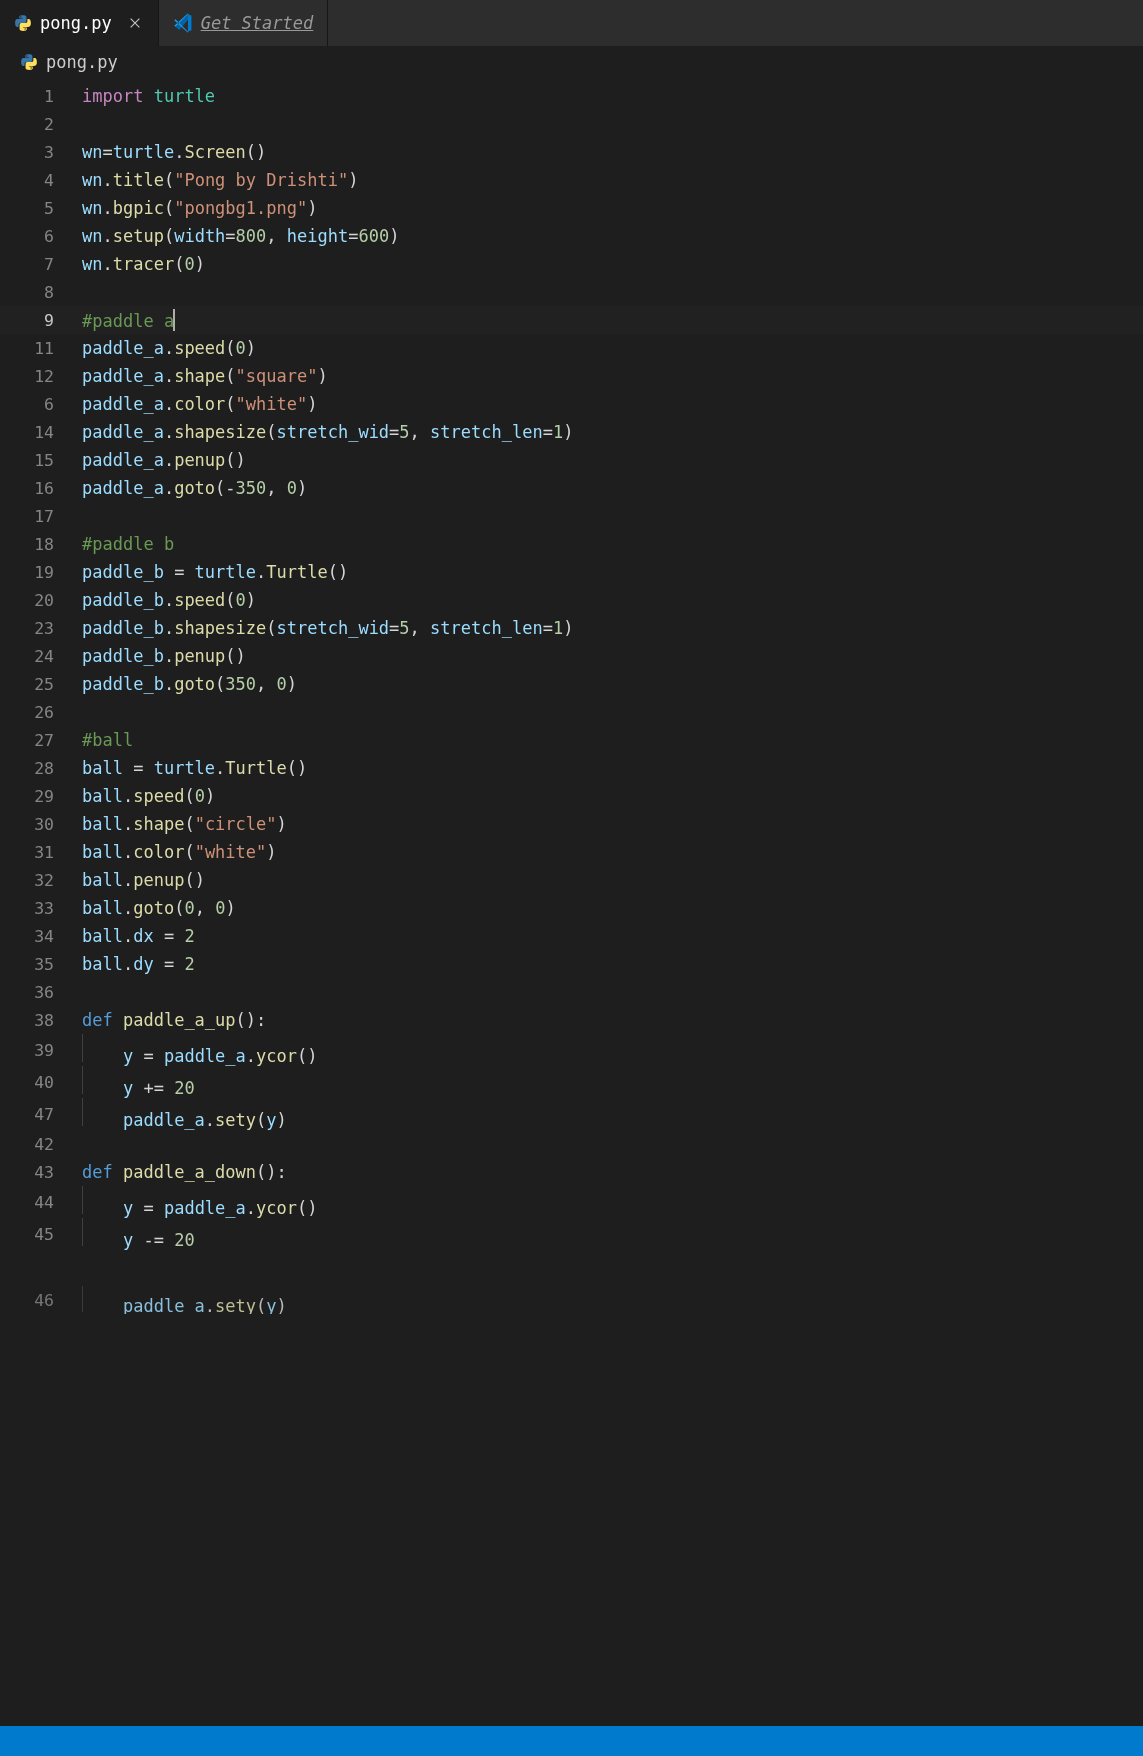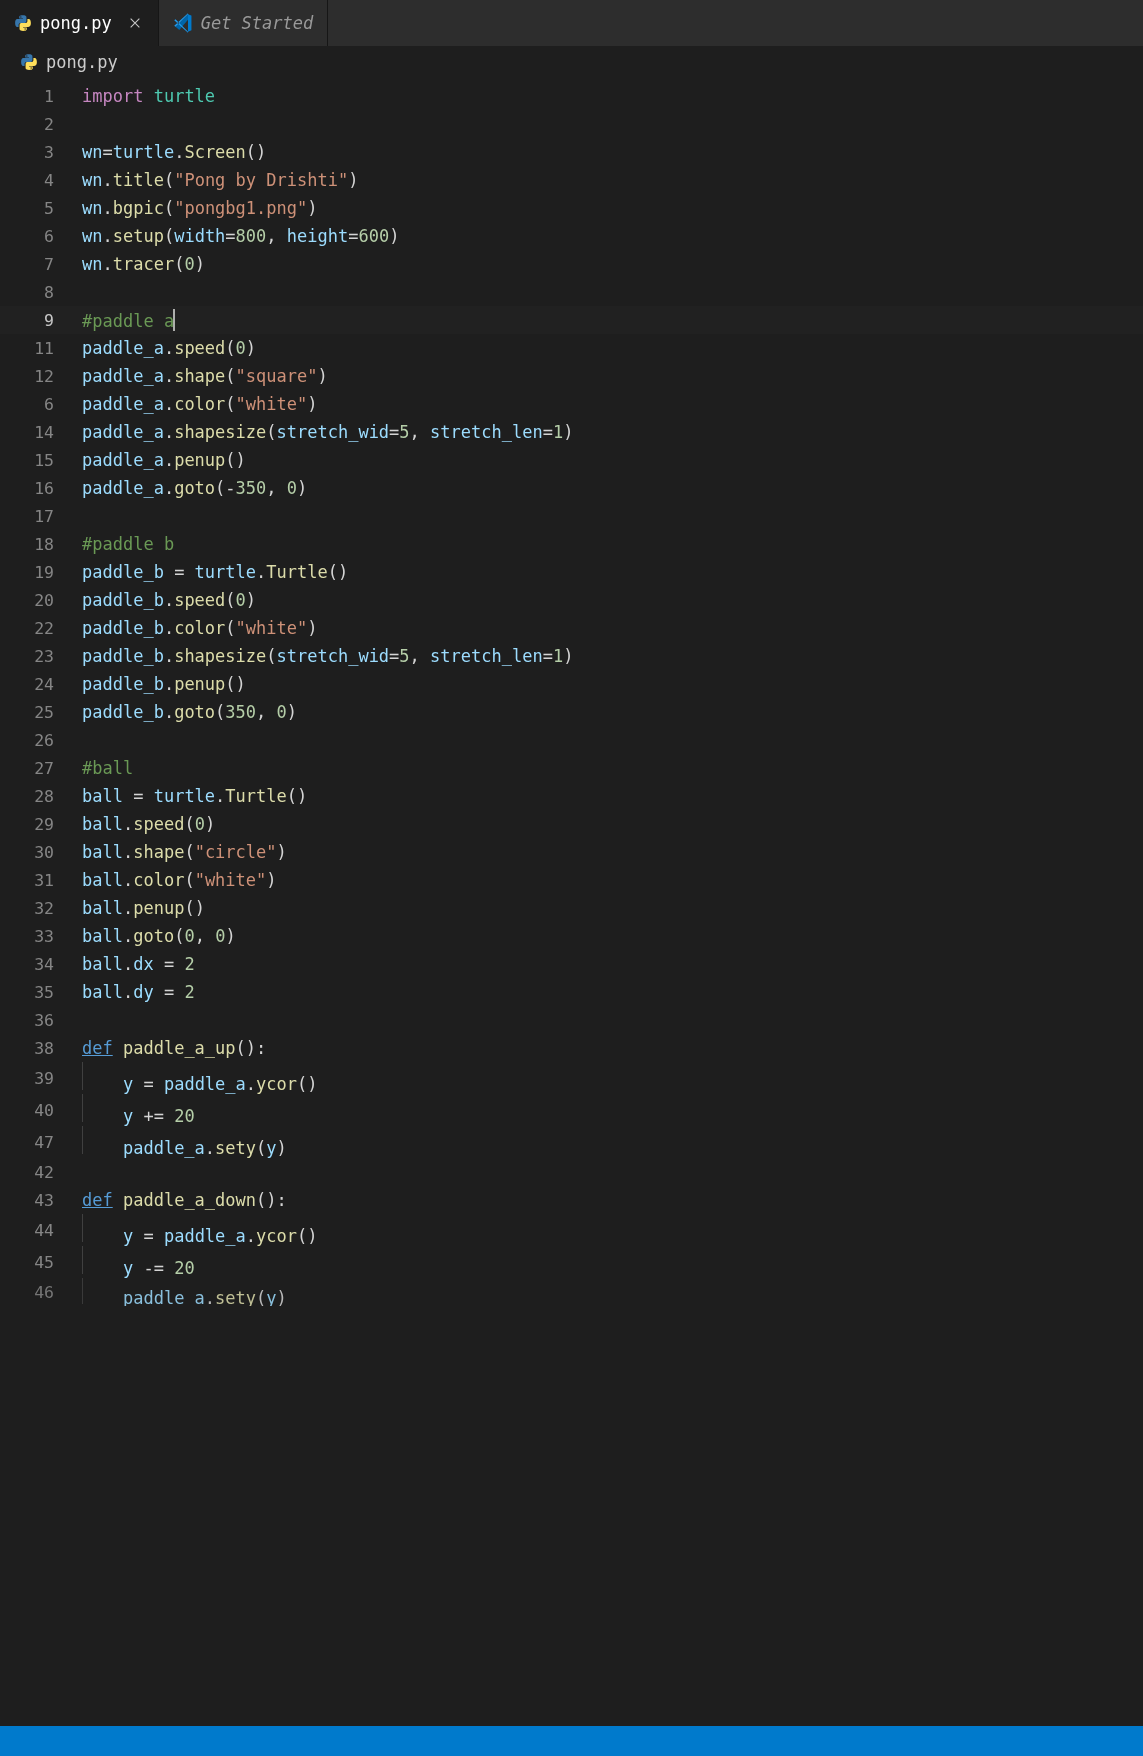--- a/index.html
+++ b/index.html
@@ -87,21 +87,21 @@
   .current{background:rgba(255,255,255,0.015);}
   .cursor{
     display:inline-block;
     width:2px;height:22px;
     background:#aeafad;
     vertical-align:-4px;
     margin-left:-1px;
   }
   
   .kw{color:var(--violet);}
-  .def{color:var(--blue);text-decoration:underline;}
+  .def{color:var(--blue);}
   .cls{color:var(--teal);}
   .fn{color:var(--yellow);}
   .id{color:var(--lightblue);}
   .str{color:var(--orange);}
   .cmt{color:var(--green);}
   .num{color:var(--num);}
   .p{color:var(--fg);}
   
   .guide{
     display:inline-block;
@@ -130,21 +130,21 @@
         <path fill="#ffdf5b" d="M16.2 30c7 0 6.5-3 6.5-3v-3.1h-6.6V23h9.4s4.5.6 4.5-6.9-3.9-7.3-3.9-7.3h-2.3v3.5s.1 3.9-3.8 3.9h-6.5s-3.6-.1-3.6 3.5v6.7S9.2 30 16.2 30zm3.6-2.1c-.6 0-1.2-.5-1.2-1.2s.5-1.2 1.2-1.2 1.2.5 1.2 1.2-.5 1.2-1.2 1.2z"></path>
       </svg>
     </span>
     <span>pong.py</span>
     <span class="close">
       <svg width="14" height="14" viewBox="0 0 16 16">
           <path stroke="#c5c5c5" stroke-width="1.3" fill="none" d="M3 3l10 10M13 3L3 13"></path>
         </svg>
     </span>
   </div>
-  <div class="tab" style="font-style:italic;">
+  <div class="tab" style="font-style:italic;text-decoration:underline;">
     <span>
       <svg width="20" height="20" viewBox="0 0 32 32">
         <path fill="#0065a9" d="M29.5 4.5 24 2l-20 20 6 5 19.5-22.5z"></path>
         <path fill="#007acc" d="M24 30l5.5-2.5V4.5L24 2v28z"></path>
         <path fill="#1f9cf0" d="M24 2 4 22l-2-1.5 22-20L24 2zM24 30 4 10l-2 1.5 22 20L24 30z"></path>
       </svg>
     </span>
     <span>Get Started</span>
   </div>
 </div>
@@ -172,21 +172,20 @@
     <div class="line"><span class="lineno">11</span><span class="code"><span class="id">paddle_a</span><span class="p">.</span><span class="fn">speed</span><span class="p">(</span><span class="num">0</span><span class="p">)</span></span></div>
     <div class="line"><span class="lineno">12</span><span class="code"><span class="id">paddle_a</span><span class="p">.</span><span class="fn">shape</span><span class="p">(</span><span class="str">"square"</span><span class="p">)</span></span></div>
     <div class="line"><span class="lineno">6</span><span class="code"><span class="id">paddle_a</span><span class="p">.</span><span class="fn">color</span><span class="p">(</span><span class="str">"white"</span><span class="p">)</span></span></div>
     <div class="line"><span class="lineno">14</span><span class="code"><span class="id">paddle_a</span><span class="p">.</span><span class="fn">shapesize</span><span class="p">(</span><span class="id">stretch_wid</span><span class="p">=</span><span class="num">5</span><span class="p">, </span><span class="id">stretch_len</span><span class="p">=</span><span class="num">1</span><span class="p">)</span></span></div>
     <div class="line"><span class="lineno">15</span><span class="code"><span class="id">paddle_a</span><span class="p">.</span><span class="fn">penup</span><span class="p">()</span></span></div>
     <div class="line"><span class="lineno">16</span><span class="code"><span class="id">paddle_a</span><span class="p">.</span><span class="fn">goto</span><span class="p">(-</span><span class="num">350</span><span class="p">, </span><span class="num">0</span><span class="p">)</span></span></div>
     <div class="line"><span class="lineno">17</span><span class="code"></span></div>
     <div class="line"><span class="lineno">18</span><span class="code"><span class="cmt">#paddle b</span></span></div>
     <div class="line"><span class="lineno">19</span><span class="code"><span class="id">paddle_b</span><span class="p"> = </span><span class="id">turtle</span><span class="p">.</span><span class="fn">Turtle</span><span class="p">()</span></span></div>
     <div class="line"><span class="lineno">20</span><span class="code"><span class="id">paddle_b</span><span class="p">.</span><span class="fn">speed</span><span class="p">(</span><span class="num">0</span><span class="p">)</span></span></div>
-    <div class="line"><span class="lineno">22</span><span class="code"><span class="id">paddle_b</span><span class="p">.</span><span class="fn">color</span><span class="p">(</span><span class="str">"white"</span><span class="p">)</span></span></div>
     <div class="line"><span class="lineno">23</span><span class="code"><span class="id">paddle_b</span><span class="p">.</span><span class="fn">shapesize</span><span class="p">(</span><span class="id">stretch_wid</span><span class="p">=</span><span class="num">5</span><span class="p">, </span><span class="id">stretch_len</span><span class="p">=</span><span class="num">1</span><span class="p">)</span></span></div>
     <div class="line"><span class="lineno">24</span><span class="code"><span class="id">paddle_b</span><span class="p">.</span><span class="fn">penup</span><span class="p">()</span></span></div>
     <div class="line"><span class="lineno">25</span><span class="code"><span class="id">paddle_b</span><span class="p">.</span><span class="fn">goto</span><span class="p">(</span><span class="num">350</span><span class="p">, </span><span class="num">0</span><span class="p">)</span></span></div>
     <div class="line"><span class="lineno">26</span><span class="code"></span></div>
     <div class="line"><span class="lineno">27</span><span class="code"><span class="cmt">#ball</span></span></div>
     <div class="line"><span class="lineno">28</span><span class="code"><span class="id">ball</span><span class="p"> = </span><span class="id">turtle</span><span class="p">.</span><span class="fn">Turtle</span><span class="p">()</span></span></div>
     <div class="line"><span class="lineno">29</span><span class="code"><span class="id">ball</span><span class="p">.</span><span class="fn">speed</span><span class="p">(</span><span class="num">0</span><span class="p">)</span></span></div>
     <div class="line"><span class="lineno">30</span><span class="code"><span class="id">ball</span><span class="p">.</span><span class="fn">shape</span><span class="p">(</span><span class="str">"circle"</span><span class="p">)</span></span></div>
     <div class="line"><span class="lineno">31</span><span class="code"><span class="id">ball</span><span class="p">.</span><span class="fn">color</span><span class="p">(</span><span class="str">"white"</span><span class="p">)</span></span></div>
     <div class="line"><span class="lineno">32</span><span class="code"><span class="id">ball</span><span class="p">.</span><span class="fn">penup</span><span class="p">()</span></span></div>
@@ -195,16 +194,16 @@
     <div class="line"><span class="lineno">35</span><span class="code"><span class="id">ball</span><span class="p">.</span><span class="id">dy</span><span class="p"> = </span><span class="num">2</span></span></div>
     <div class="line"><span class="lineno">36</span><span class="code"></span></div>
     <div class="line"><span class="lineno">38</span><span class="code"><span class="def">def</span><span class="p"> </span><span class="fn">paddle_a_up</span><span class="p">():</span></span></div>
     <div class="line"><span class="lineno">39</span><span class="code"><span class="guide"></span><span class="p">    </span><span class="id">y</span><span class="p"> = </span><span class="id">paddle_a</span><span class="p">.</span><span class="fn">ycor</span><span class="p">()</span></span></div>
     <div class="line"><span class="lineno">40</span><span class="code"><span class="guide"></span><span class="p">    </span><span class="id">y</span><span class="p"> += </span><span class="num">20</span></span></div>
     <div class="line"><span class="lineno">47</span><span class="code"><span class="guide"></span><span class="p">    </span><span class="id">paddle_a</span><span class="p">.</span><span class="fn">sety</span><span class="p">(</span><span class="id">y</span><span class="p">)</span></span></div>
     <div class="line"><span class="lineno">42</span><span class="code"></span></div>
     <div class="line"><span class="lineno">43</span><span class="code"><span class="def">def</span><span class="p"> </span><span class="fn">paddle_a_down</span><span class="p">():</span></span></div>
     <div class="line"><span class="lineno">44</span><span class="code"><span class="guide"></span><span class="p">    </span><span class="id">y</span><span class="p"> = </span><span class="id">paddle_a</span><span class="p">.</span><span class="fn">ycor</span><span class="p">()</span></span></div>
     <div class="line"><span class="lineno">45</span><span class="code"><span class="guide"></span><span class="p">    </span><span class="id">y</span><span class="p"> -= </span><span class="num">20</span></span></div>
-    <div class="line" style="height: 18px; overflow: hidden; opacity: 0.85;"><span class="lineno">46</span><span class="code"><span class="guide"></span><span class="p">    </span><span class="id">paddle_a</span><span class="p">.</span><span class="fn">sety</span><span class="p">(</span><span class="id">y</span><span class="p">)</span></span></div>
+    <div class="line" style="height: 18px; overflow: hidden; opacity: 0.85; margin-top: 36px;"><span class="lineno">46</span><span class="code"><span class="guide"></span><span class="p">    </span><span class="id">paddle_a</span><span class="p">.</span><span class="fn">sety</span><span class="p">(</span><span class="id">y</span><span class="p">)</span></span></div>
   </div>
 
 <div class="statusbar"></div>
 
 </body></html>

